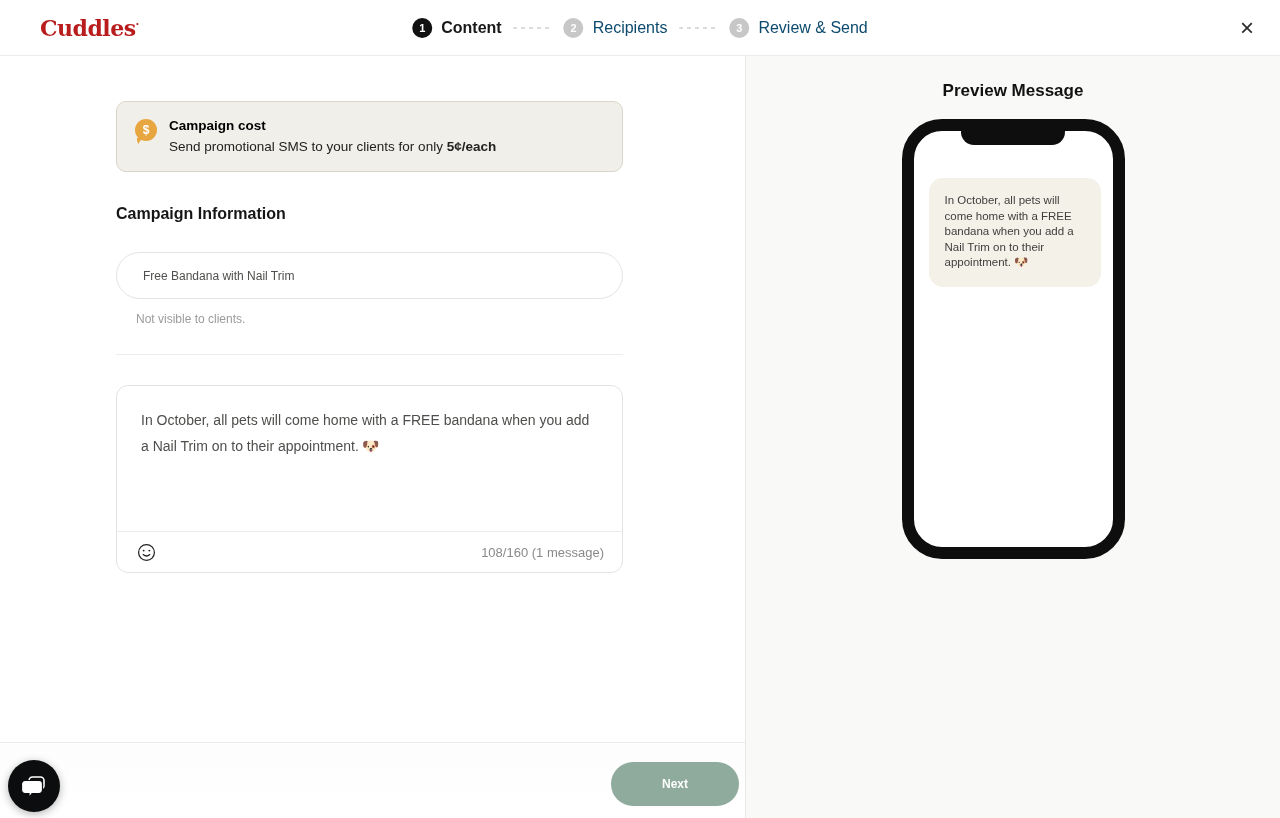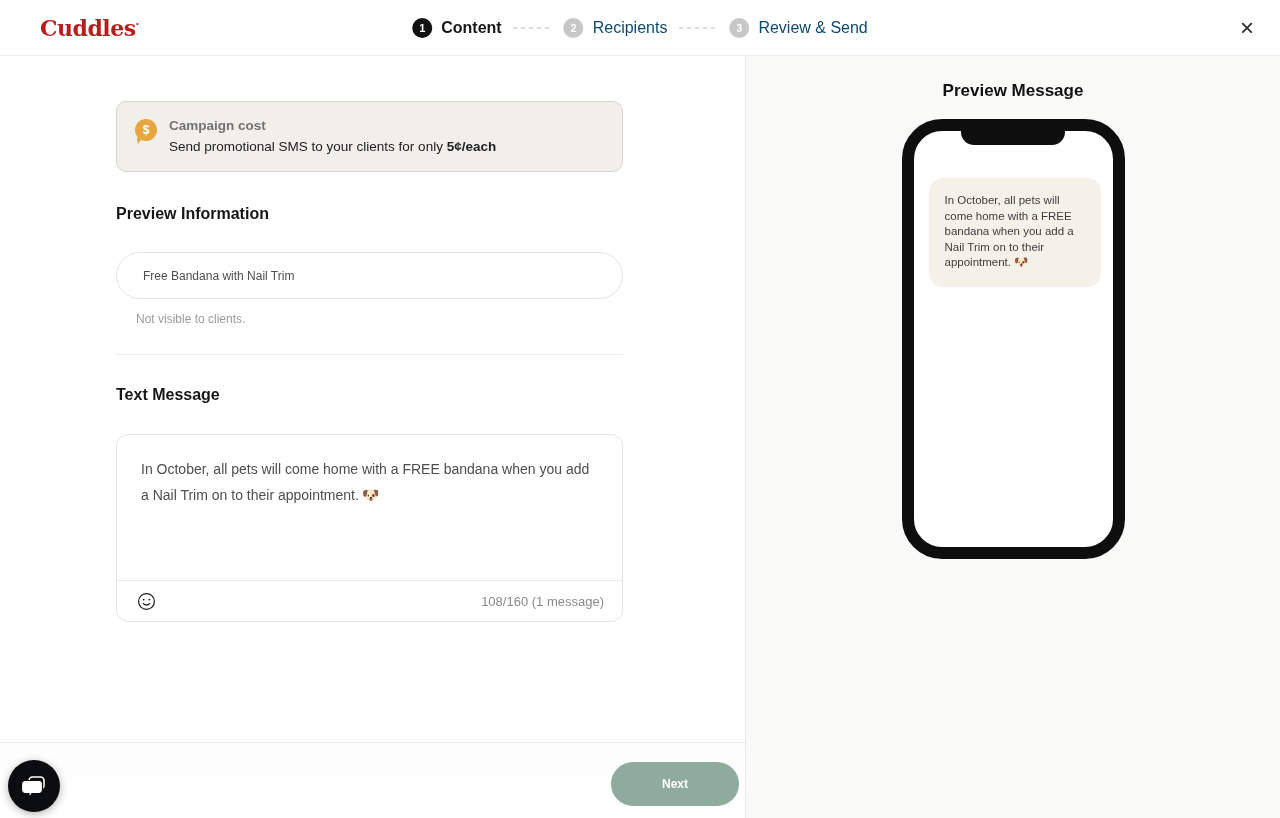--- a/index.html
+++ b/index.html
@@ -62,21 +62,21 @@
     display:flex; align-items:center; justify-content:center;
     color:#fff; font-size:12px; font-weight:700;
   }
   .cost-icon::after {
     content:""; position:absolute; left:2px; bottom:-3px;
     width:7px; height:7px; background:#e8a640;
     clip-path:polygon(0 0, 100% 0, 0 100%);
     transform:rotate(-12deg);
   }
   .cost-text { font-size:13.5px; line-height:21px; color:#222; }
-  .cost-title { font-weight:700; font-size:13.5px; color:#737373; }
+  .cost-title { font-weight:700; font-size:13.5px; color:#000000; }
   .cost-bold { font-weight:700; }
 
   .section-heading { font-size:16px; font-weight:700; color:#161616; }
   .h-campaign { margin-top:33px; }
   .h-message  { margin-top:31px; }
 
   .name-input {
     margin-top:29px; width:507px; height:47px;
     border:1px solid #e3e3e1; border-radius:24px; background:#fff;
     padding:0 26px; font-size:12px; color:#4f4f4d; outline:none;
@@ -176,29 +176,28 @@
   <div class="form-col">
 
     <div class="cost-banner">
       <span class="cost-icon">$</span>
       <div class="cost-text">
         <div class="cost-title">Campaign cost</div>
         <div><span>Send promotional SMS to your clients for only </span><span class="cost-bold">5¢/each</span></div>
       </div>
     </div>
 
-    <h2 class="section-heading h-campaign">Preview Information</h2>
+    <h2 class="section-heading h-campaign">Campaign Information</h2>
 
     <input class="name-input" type="text" value="Free Bandana with Nail Trim" style="">
 
     <div class="helper-text">Not visible to clients.</div>
 
     <hr class="form-divider">
 
-    <h2 class="section-heading h-message">Text Message</h2>
 
     <div class="message-box">
       <div class="message-content">In October, all pets will come home with a FREE bandana when you add a Nail Trim on to their appointment. 🐶</div>
       <div class="message-footer">
         <button class="emoji-btn">
           <svg width="19" height="19" viewBox="0 0 20 20">
             <circle cx="10" cy="10" r="8.3" fill="none" stroke="#222" stroke-width="1.3"></circle>
             <circle cx="7" cy="8" r="1" fill="#222"></circle>
             <circle cx="13" cy="8" r="1" fill="#222"></circle>
             <path d="M6.5 12.2 Q10 15.2 13.5 12.2" fill="none" stroke="#222" stroke-width="1.3" stroke-linecap="round"></path>

